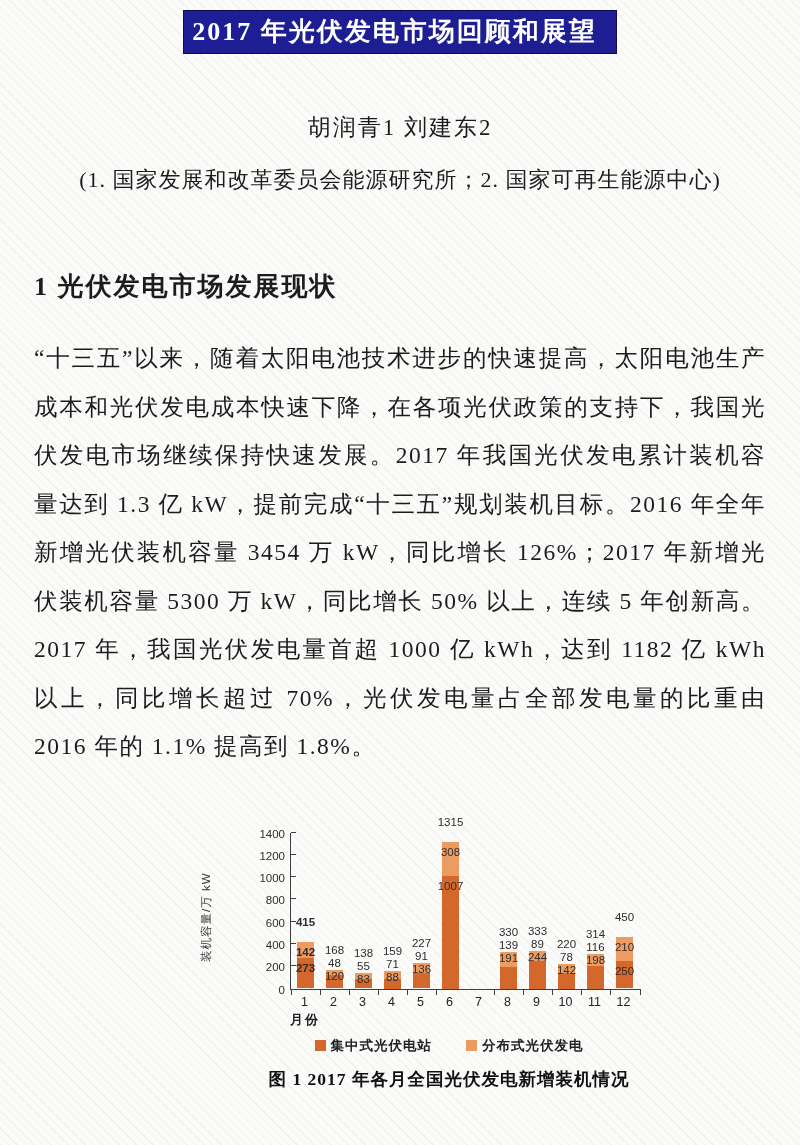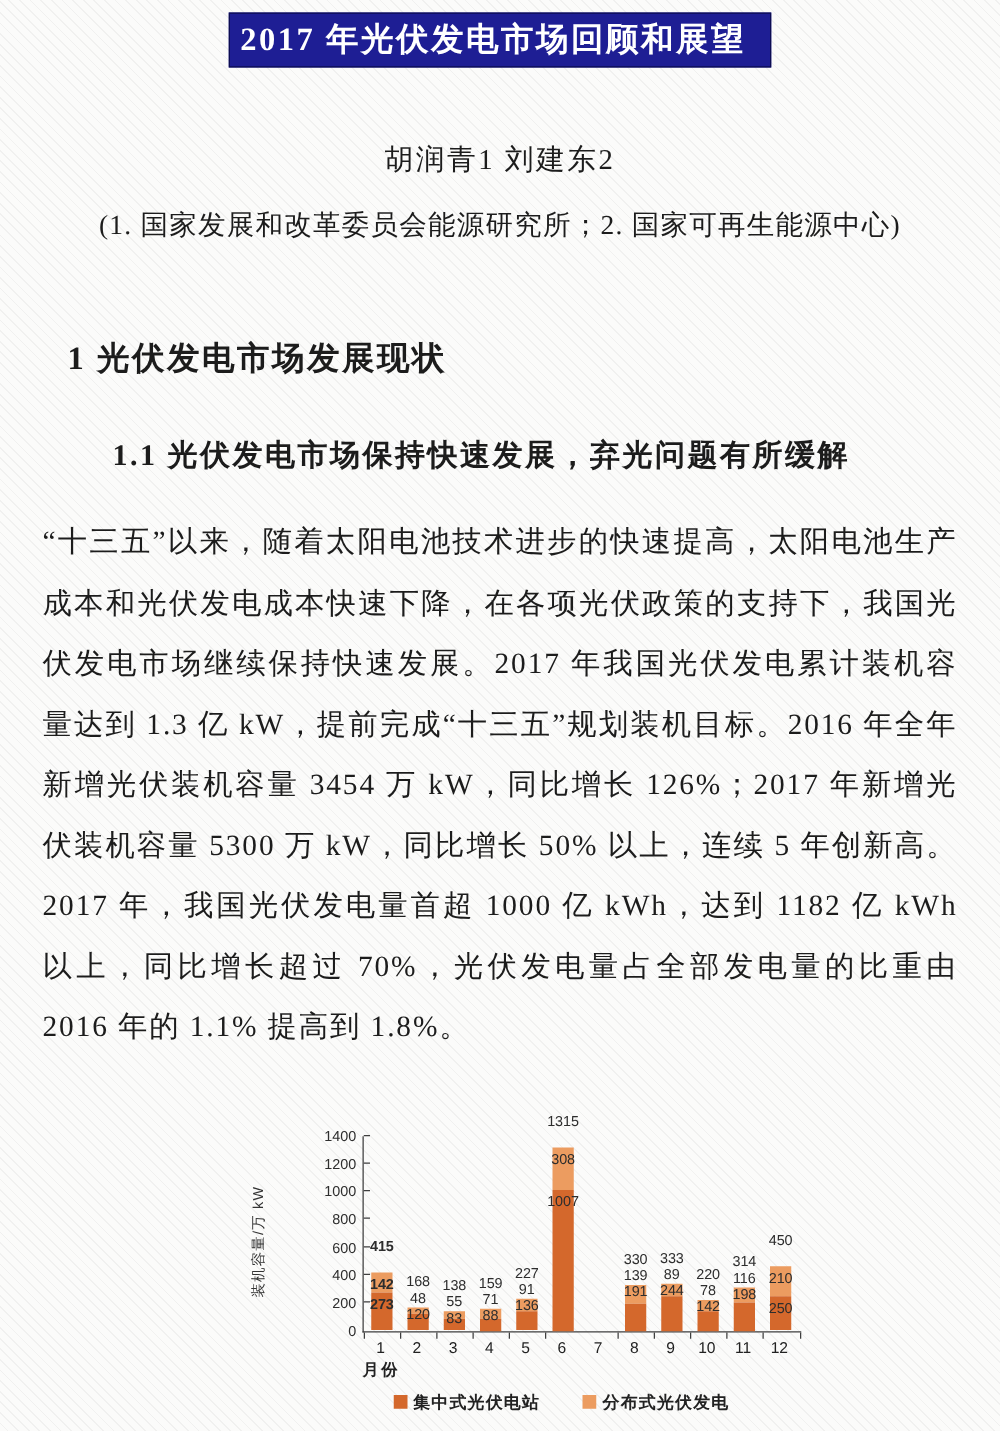--- a/index.html
+++ b/index.html
@@ -22,21 +22,21 @@
     color:#ffffff;
     font-weight:bold;
     font-size:26px;
     letter-spacing:2px;
     padding:3px 19px 4px 8px;
     border:1px solid #0d0d52;
   }
   .authors{ text-align:center; font-size:23px; margin-top:58px; letter-spacing:2px;}
   .affiliations{ text-align:center; font-size:22px; margin-top:22px; letter-spacing:1px;}
 
-  .h1{ font-size:26px; font-weight:bold; margin-top:74px; letter-spacing:2px;margin-left:20px;}
+  .h1{ font-size:26px; font-weight:bold; margin-top:74px; letter-spacing:2px;}
   .h2{ font-size:24px; font-weight:bold; margin-top:44px; margin-left:56px; letter-spacing:2px;}
 
   .para{
     margin-top:30px;
     font-size:23.5px;
     line-height:48.5px;
     text-align:justify;
     letter-spacing:1.5px;
   }
 
@@ -104,21 +104,20 @@
   <div class="title-wrap">
     <span class="doc-title">2017 年光伏发电市场回顾和展望</span>
   </div>
 
   <div class="authors">胡润青1 刘建东2</div>
 
   <div class="affiliations">(1. 国家发展和改革委员会能源研究所；2. 国家可再生能源中心)</div>
 
   <div class="h1">1 光伏发电市场发展现状</div>
 
-  <div class="h2">1.1 光伏发电市场保持快速发展，弃光问题有所缓解</div>
 
   <div class="para">“十三五”以来，随着太阳电池技术进步的快速提高，太阳电池生产成本和光伏发电成本快速下降，在各项光伏政策的支持下，我国光伏发电市场继续保持快速发展。2017 年我国光伏发电累计装机容量达到 1.3 亿 kW，提前完成“十三五”规划装机目标。2016 年全年新增光伏装机容量 3454 万 kW，同比增长 126%；2017 年新增光伏装机容量 5300 万 kW，同比增长 50% 以上，连续 5 年创新高。2017 年，我国光伏发电量首超 1000 亿 kWh，达到 1182 亿 kWh 以上，同比增长超过 70%，光伏发电量占全部发电量的比重由 2016 年的 1.1% 提高到 1.8%。</div>
 
   <div class="figure">
     <div class="chart-area">
       <div class="y-title">
         <span>装机容量/万 kW</span>
       </div>
       <div class="y-gutter">
           <div class="ytick" style="bottom: -6px;">0</div>

